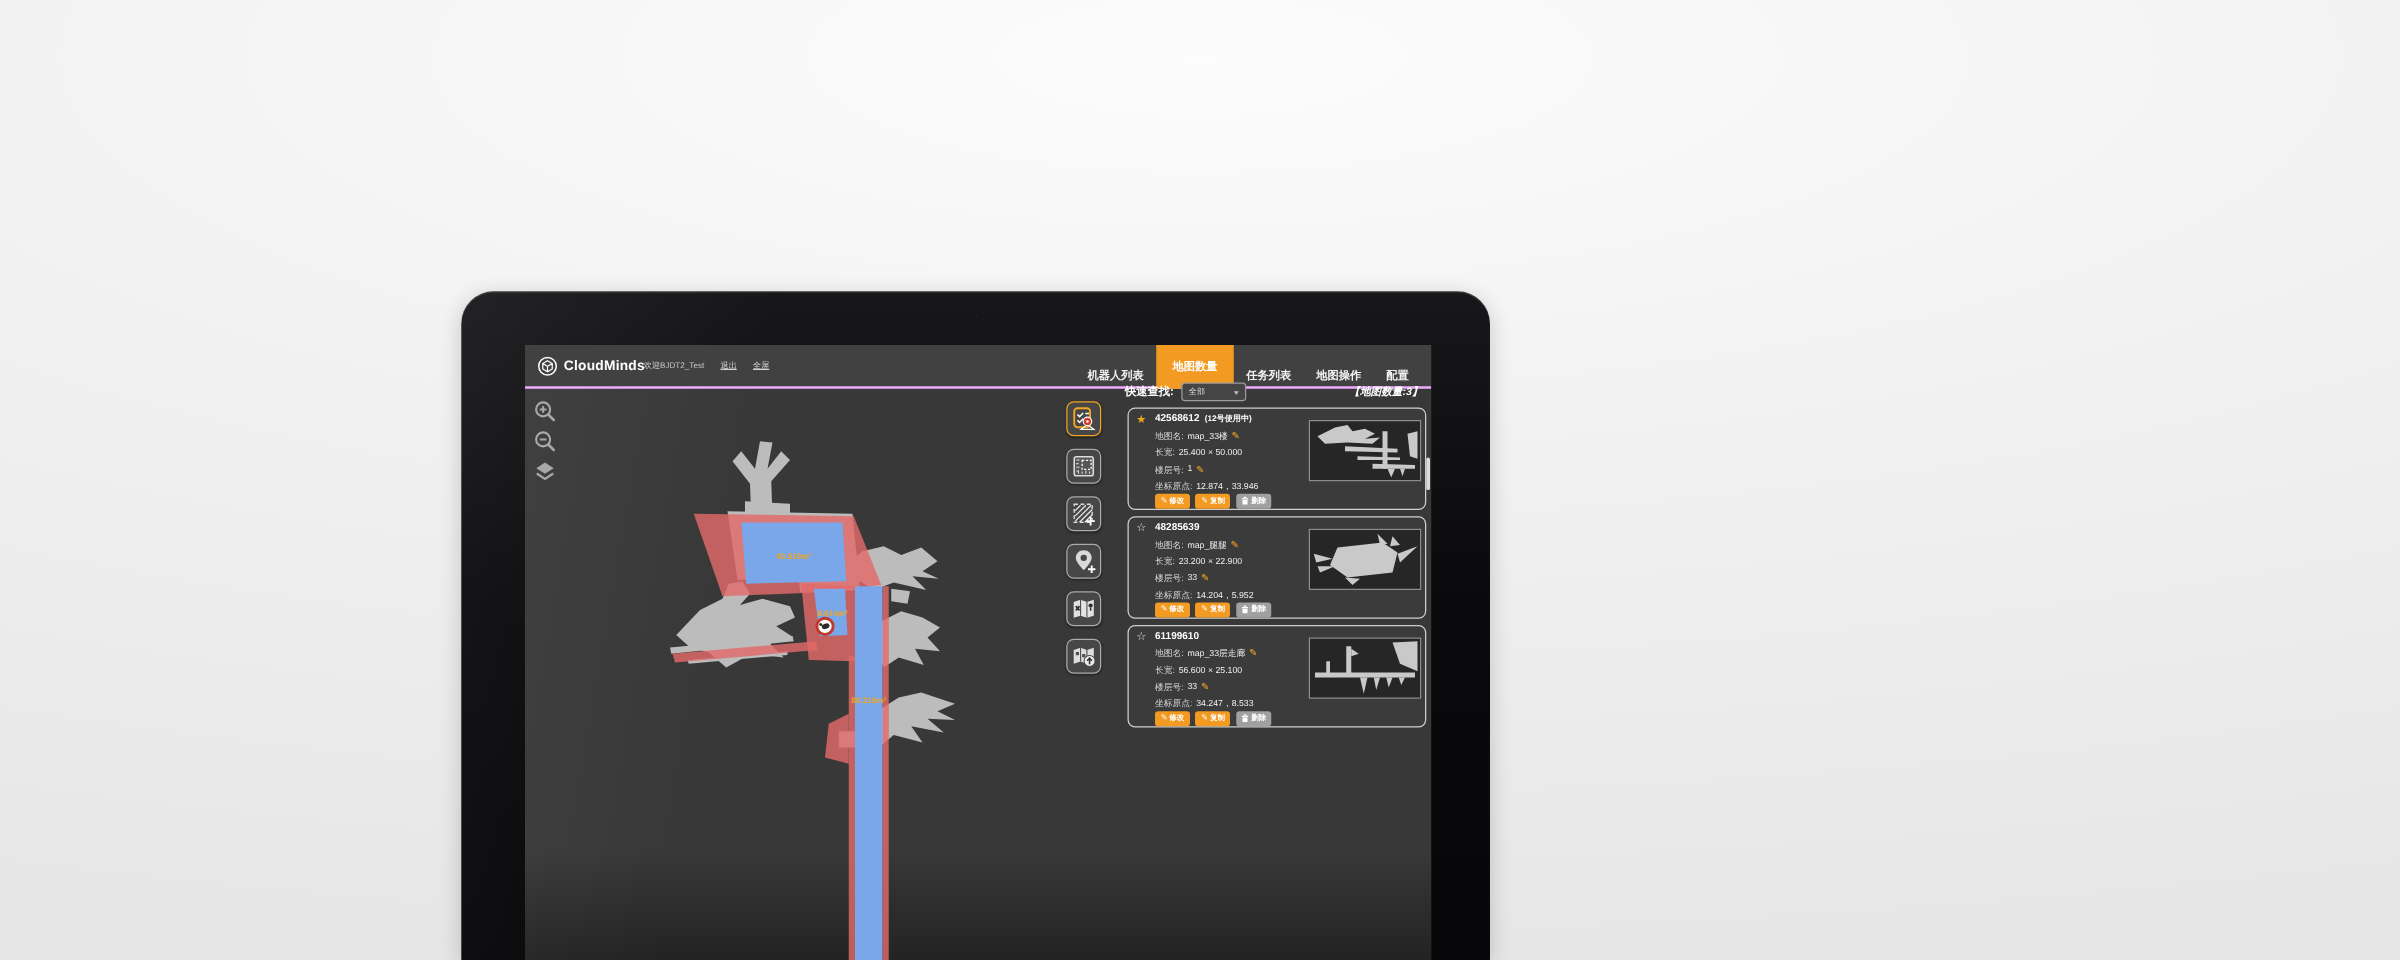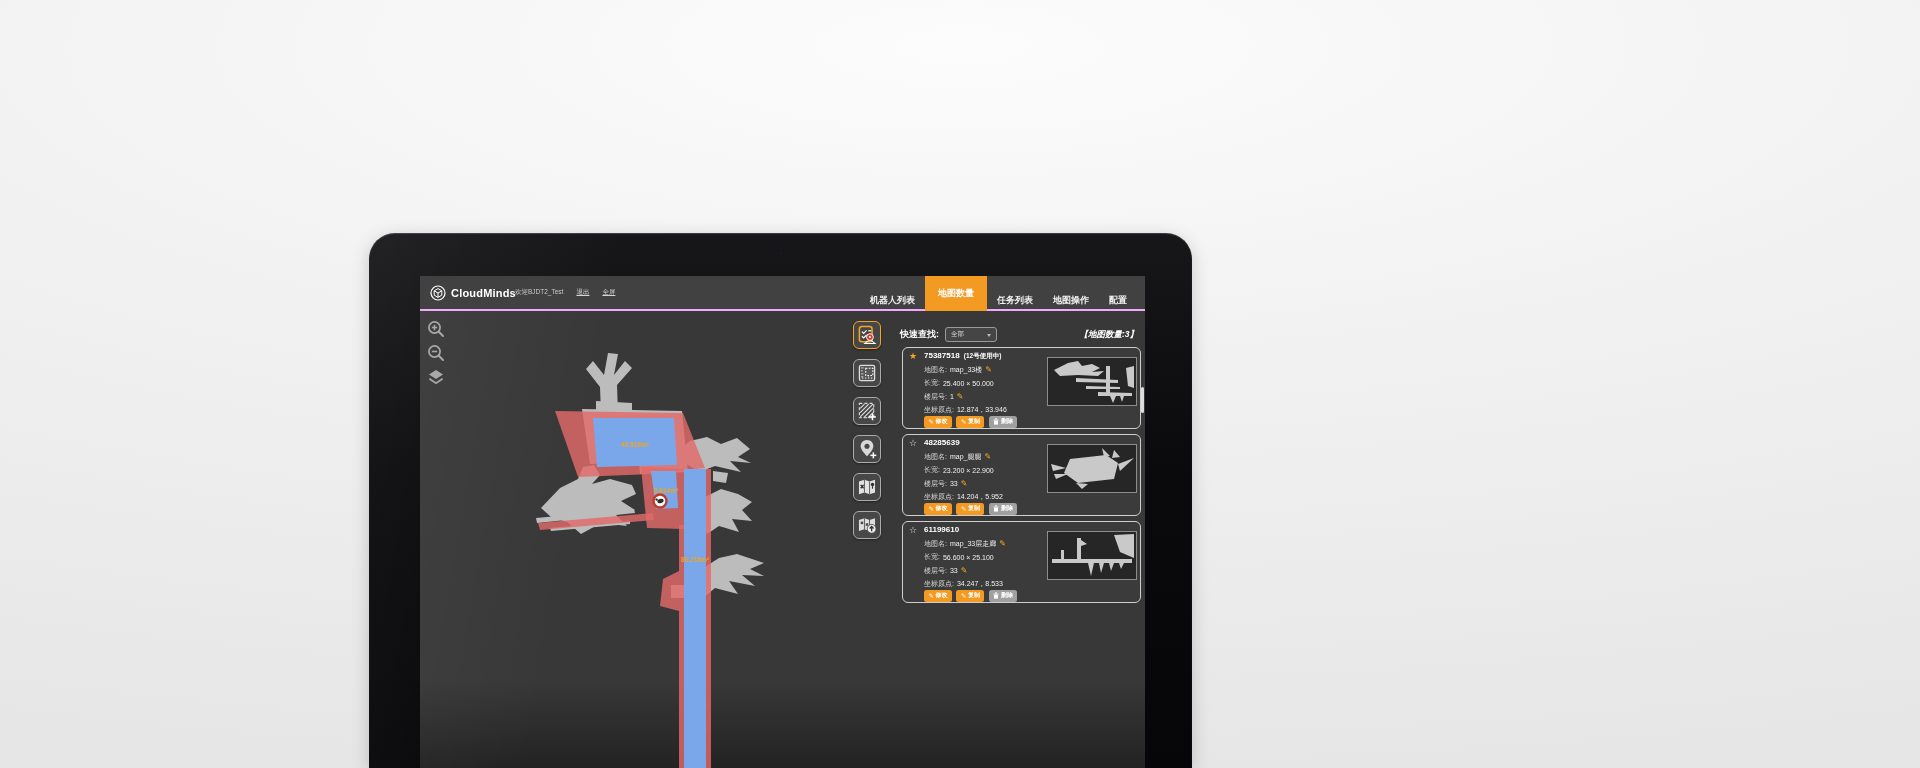--- a/index.html
+++ b/index.html
@@ -61,21 +61,21 @@
   
   .toolbar { position:absolute; left:433px; top:45px; width:29px; display:flex; flex-direction:column; gap:10px; z-index:6; }
   .tool-btn {
     width:28px; height:28px; border-radius:6px; background:#474747;
     border:1.5px solid #ababab; display:flex; align-items:center; justify-content:center;
     cursor:pointer; box-shadow:0 1px 2px rgba(0,0,0,.4);
   }
   .tool-btn.active { border-color:#F2A51F; }
 
   
-  .panel { position:absolute; left:474px; top:41px; width:251px; height:425px; z-index:5; }
+  .panel { position:absolute; left:474px; top:20px; width:251px; height:425px; z-index:5; }
   .filter-row { position:absolute; left:6px; top:10px; display:flex; align-items:center; gap:6px; }
   .filter-label { color:#ffffff; font-size:9px; font-weight:bold; }
   .dropdown {
     width:52px; height:15px; background:#454545; border:1px solid #9a9a9a; border-radius:3px;
     display:flex; align-items:center; padding:0 5px; cursor:pointer; position:relative;
   }
   .dropdown-value { color:#dddddd; font-size:6.5px; }
   .chevron { position:absolute; right:5px; top:5.5px; width:0; height:0;
     border-left:2.8px solid transparent; border-right:2.8px solid transparent; border-top:3.5px solid #bbb; }
   .map-count { position:absolute; right:7px; top:12px; color:#ffffff; font-size:8.5px; font-weight:bold;font-style:italic; }
@@ -279,21 +279,21 @@
           <div class="dropdown">
             <span class="dropdown-value">全部</span>
             <span class="chevron"></span>
           </div>
         </div>
         <span class="map-count">【地图数量:3】</span>
 
         <div class="card" style="top:30px;">
           <span class="star" data-starred="true">★</span>
           <span class="cid">
-            <span>75387518</span>
+            <span>42568612</span>
             <span class="cid-suffix">(12号使用中)</span>
           </span>
           <div class="row r1">
             <span class="row-label">地图名:</span>
             <span class="row-value">map_33楼</span>
             <span class="pencil">✎</span>
           </div>
           <div class="row r2">
             <span class="row-label">长宽:</span>
             <span class="row-value">25.400 × 50.000</span>

